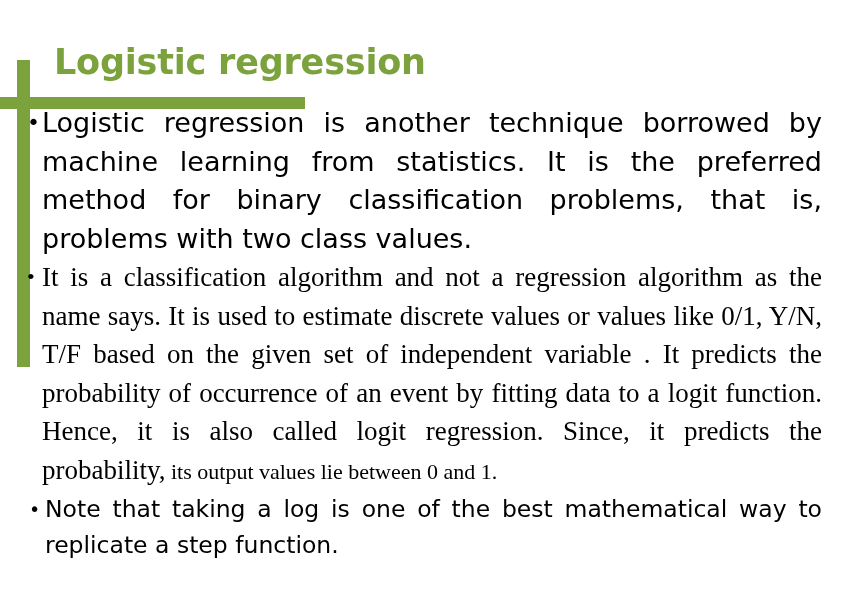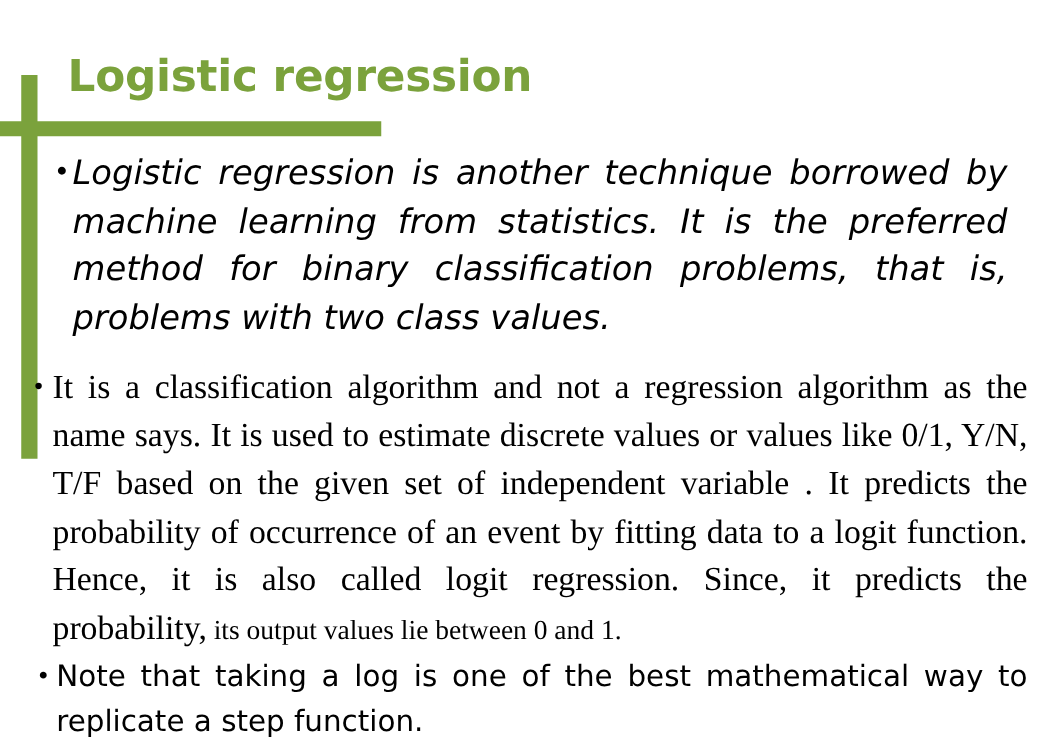--- a/index.html
+++ b/index.html
@@ -76,21 +76,21 @@
 
   .bullet-para::before {
     content: "\2022";
     position: absolute;
     left: 3px;
     top: 0;
     font-size: 22px;
     line-height: 38.5px;
   }
 
-  .para-1 { margin: 16px; font-style: italic; }
+  .para-1 { margin: 0; }
   .para-2 { margin: 0; font-family: Liberation Serif, serif; }
 
   .para-3 {
     margin: 0;
     padding-left: 21px;
     font-size: 23.5px;
     line-height: 36px;
   }
   .para-3::before {
     font-size: 19px;

